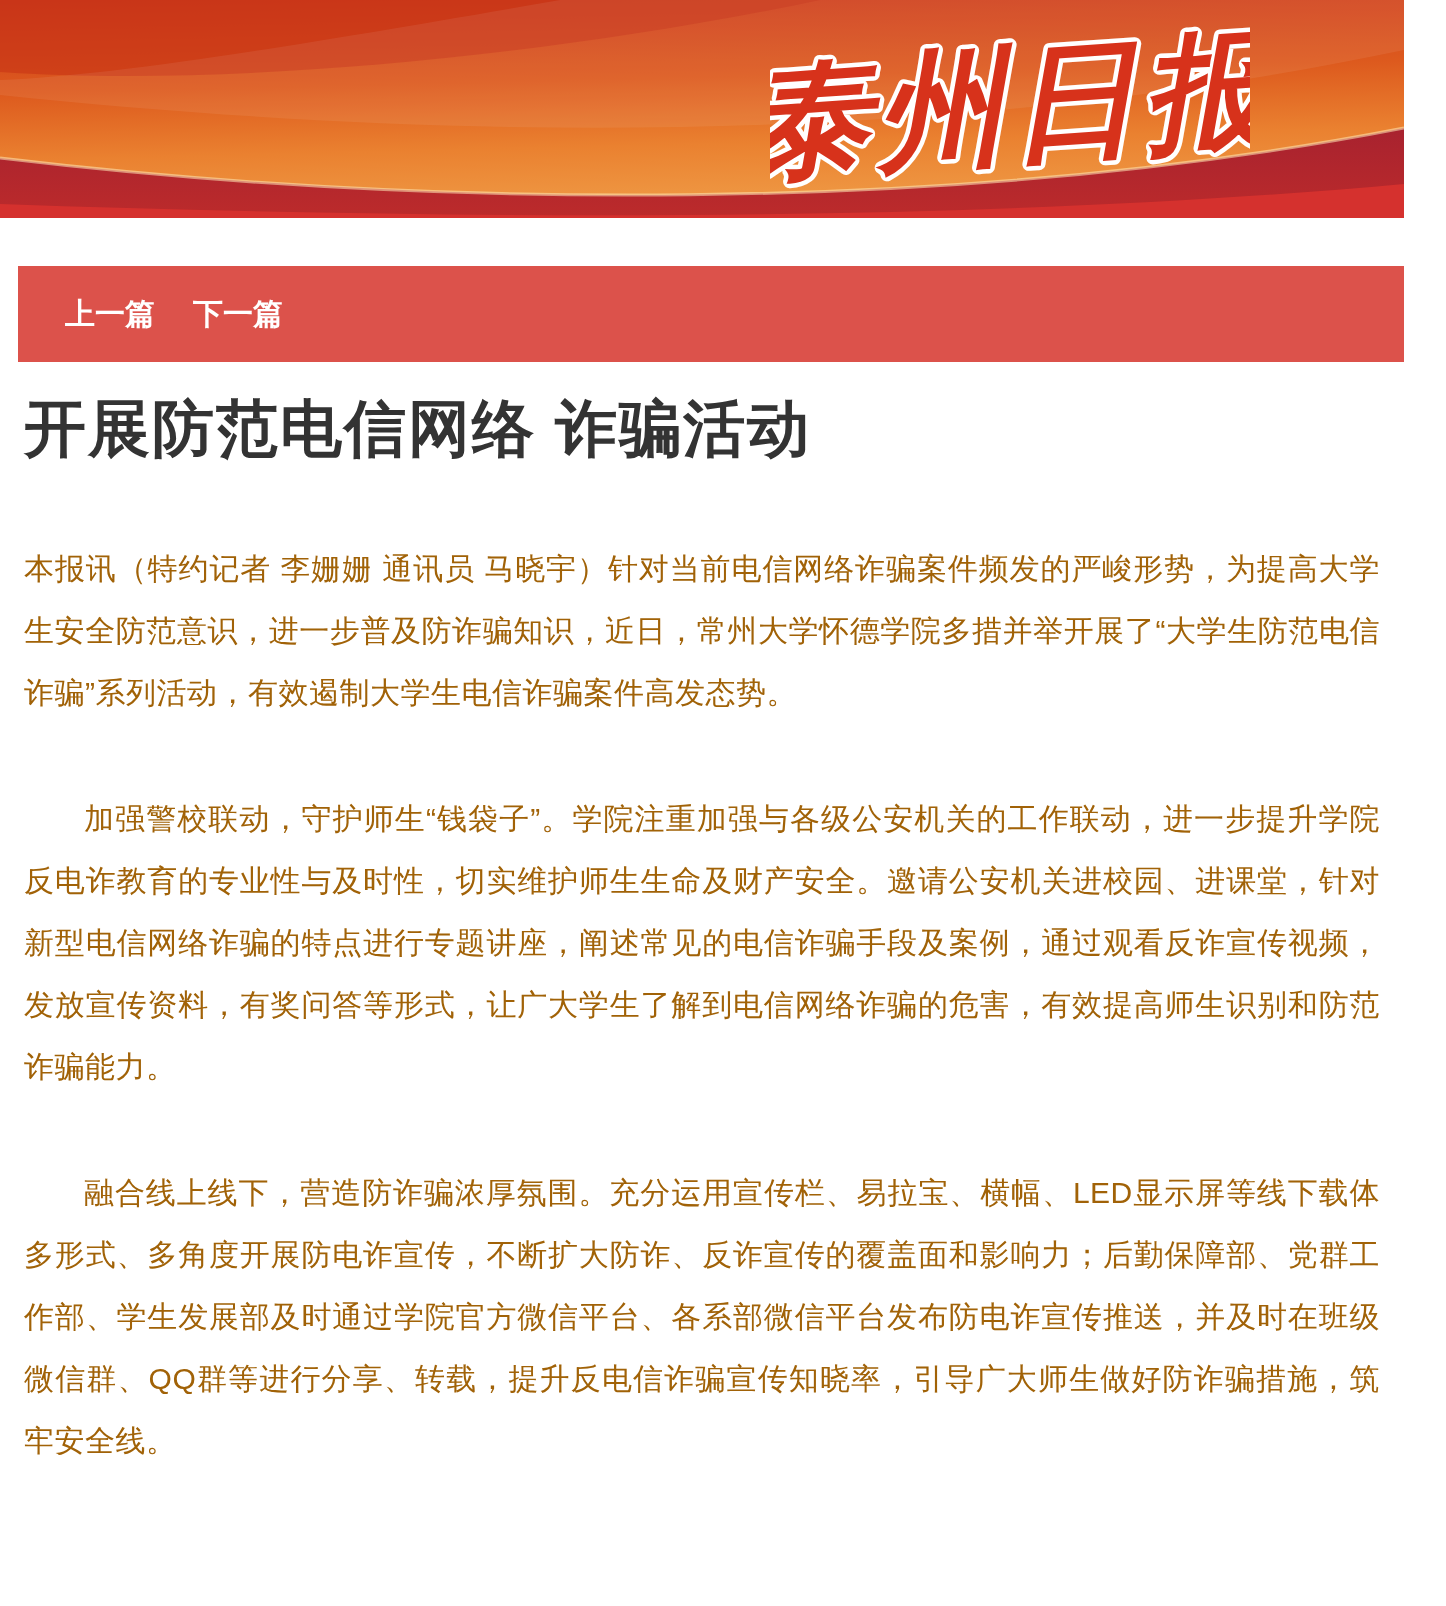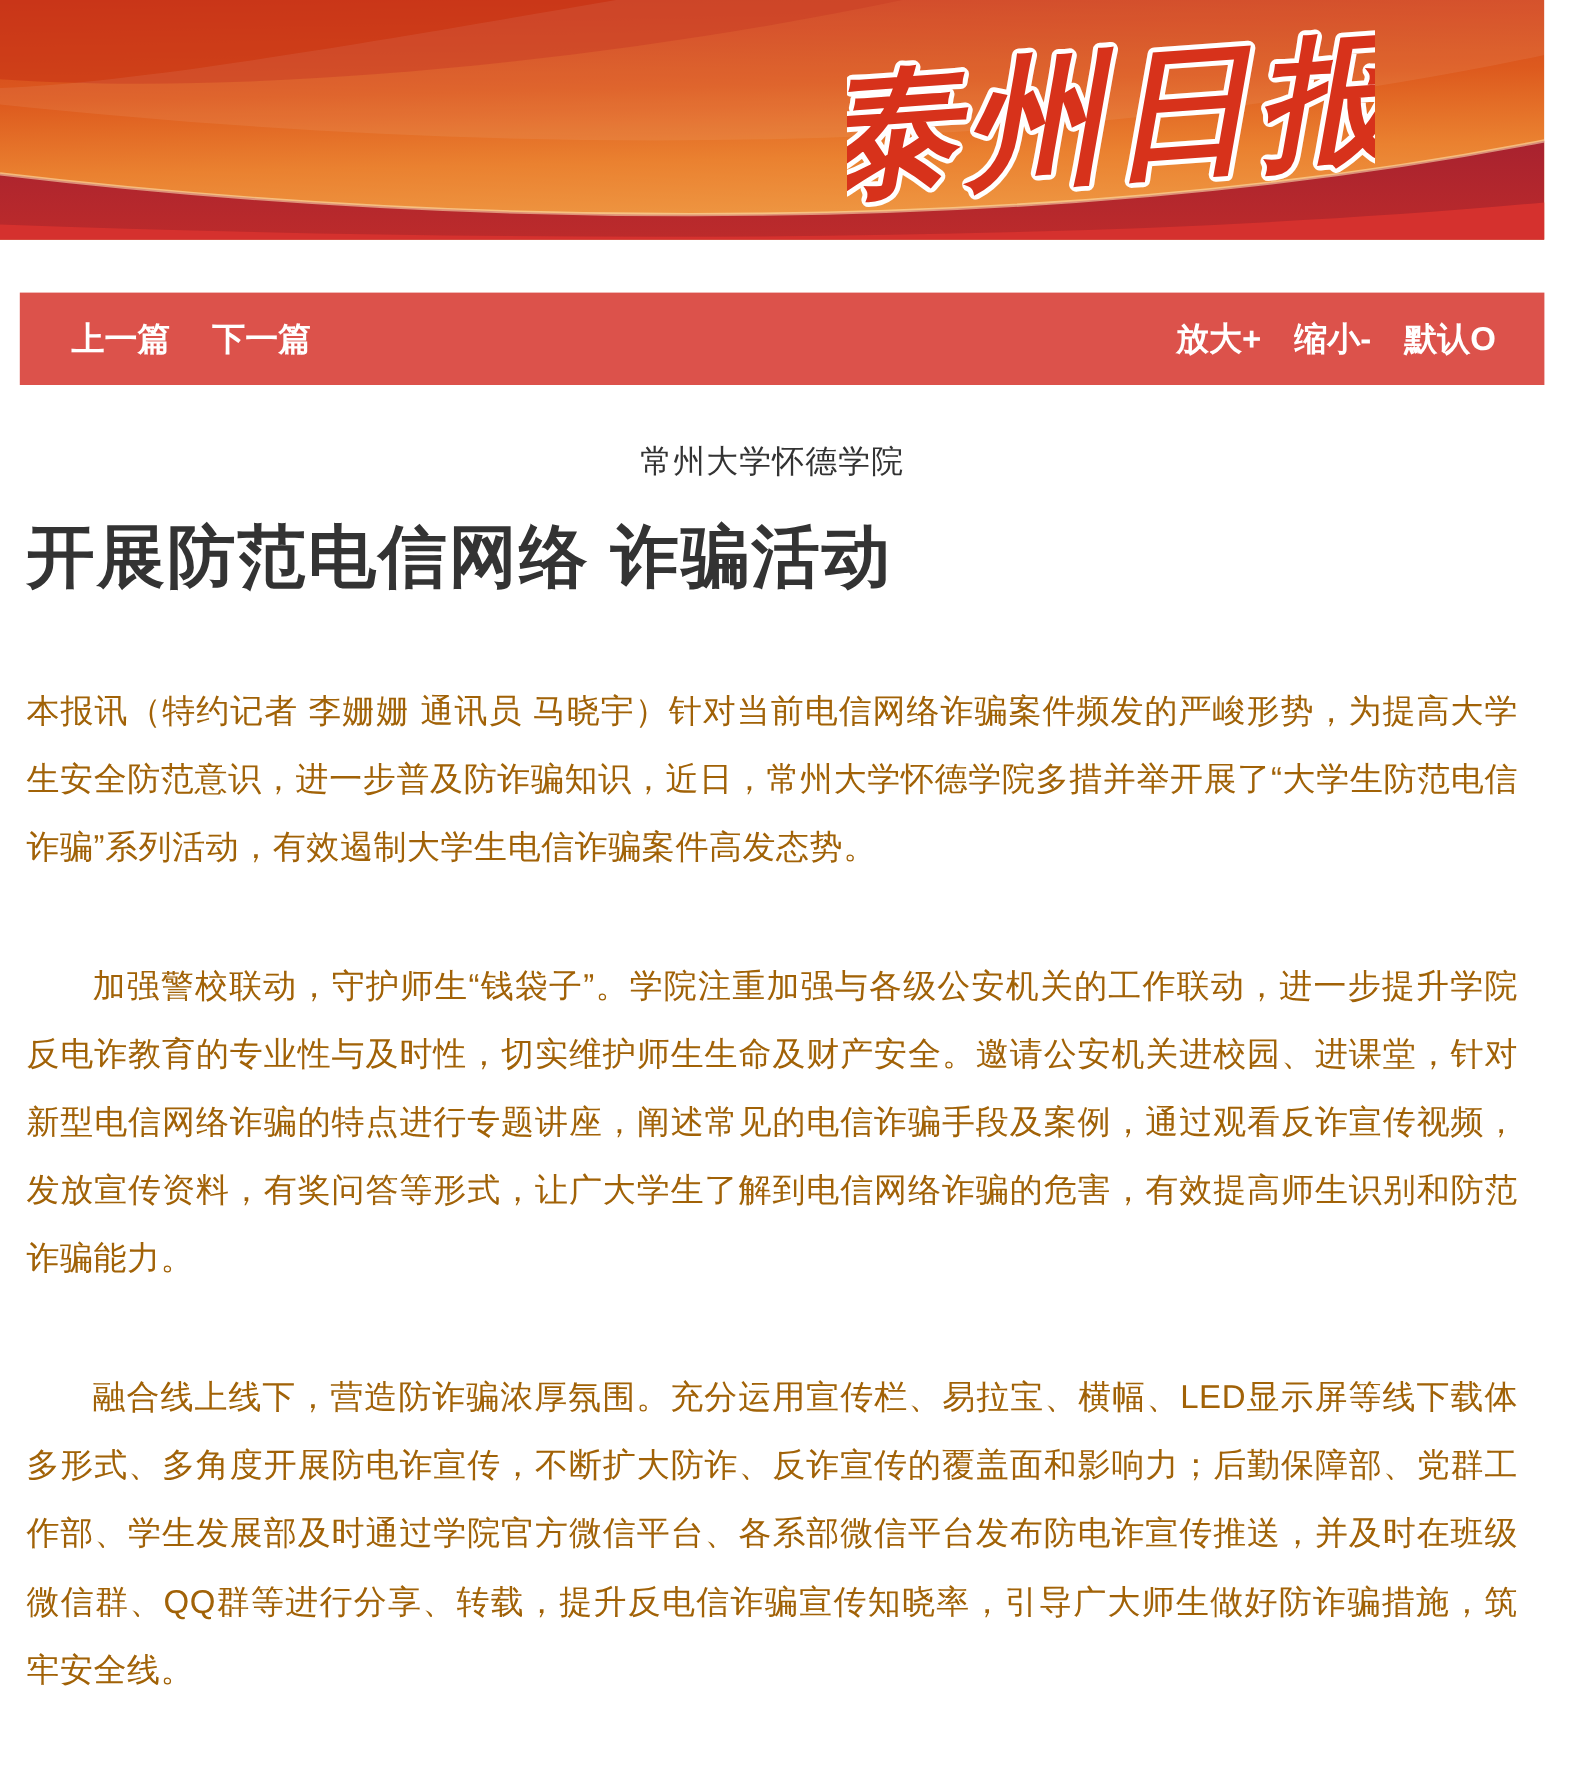--- a/index.html
+++ b/index.html
@@ -48,21 +48,21 @@
     stroke-linejoin: round;
     fill: #d7321b;
     font-size: 128px;
     letter-spacing: 6px;
   }
 
   
   .toolbar {
     margin: 48px 0 0 18px;
     width: 1386px;
-    height: 84px;
+    height: 96px;
     background: #dc524b;
     display: flex;
     align-items: center;
     justify-content: space-between;
     padding: 0 44px 0 47px;
   }
   .toolbar .group { display: flex; align-items: center; }
   .toolbar .group.left  { gap: 38px; }
   .toolbar .group.right { gap: 30px; }
   .tool-link {
@@ -138,29 +138,23 @@
         <text class="logo-text" x="240" y="150" text-anchor="middle" transform="rotate(-4 240 120)">泰州日报</text>
       </svg>
     </div>
   </div>
 
   <div class="toolbar">
     <div class="group left">
       <a class="tool-link">上一篇</a>
       <a class="tool-link">下一篇</a>
     </div>
-    <div class="group right">
-      <a class="tool-link">放大+</a>
-      <a class="tool-link">缩小-</a>
-      <a class="tool-link">默认O</a>
-    </div>
   </div>
 
   <div class="article">
-    <div class="article-source">常州大学怀德学院</div>
     <h1 class="article-title">开展防范电信网络 诈骗活动</h1>
     <div class="article-body">
       <p>本报讯（特约记者 李姗姗 通讯员 马晓宇）针对当前电信网络诈骗案件频发的严峻形势，为提高大学生安全防范意识，进一步普及防诈骗知识，近日，常州大学怀德学院多措并举开展了“大学生防范电信诈骗”系列活动，有效遏制大学生电信诈骗案件高发态势。</p>
       <p class="indent">加强警校联动，守护师生“钱袋子”。学院注重加强与各级公安机关的工作联动，进一步提升学院反电诈教育的专业性与及时性，切实维护师生生命及财产安全。邀请公安机关进校园、进课堂，针对新型电信网络诈骗的特点进行专题讲座，阐述常见的电信诈骗手段及案例，通过观看反诈宣传视频，发放宣传资料，有奖问答等形式，让广大学生了解到电信网络诈骗的危害，有效提高师生识别和防范诈骗能力。</p>
       <p class="indent">融合线上线下，营造防诈骗浓厚氛围。充分运用宣传栏、易拉宝、横幅、LED显示屏等线下载体多形式、多角度开展防电诈宣传，不断扩大防诈、反诈宣传的覆盖面和影响力；后勤保障部、党群工作部、学生发展部及时通过学院官方微信平台、各系部微信平台发布防电诈宣传推送，并及时在班级微信群、QQ群等进行分享、转载，提升反电信诈骗宣传知晓率，引导广大师生做好防诈骗措施，筑牢安全线。</p>
     </div>
   </div>
 
 </div>
 

